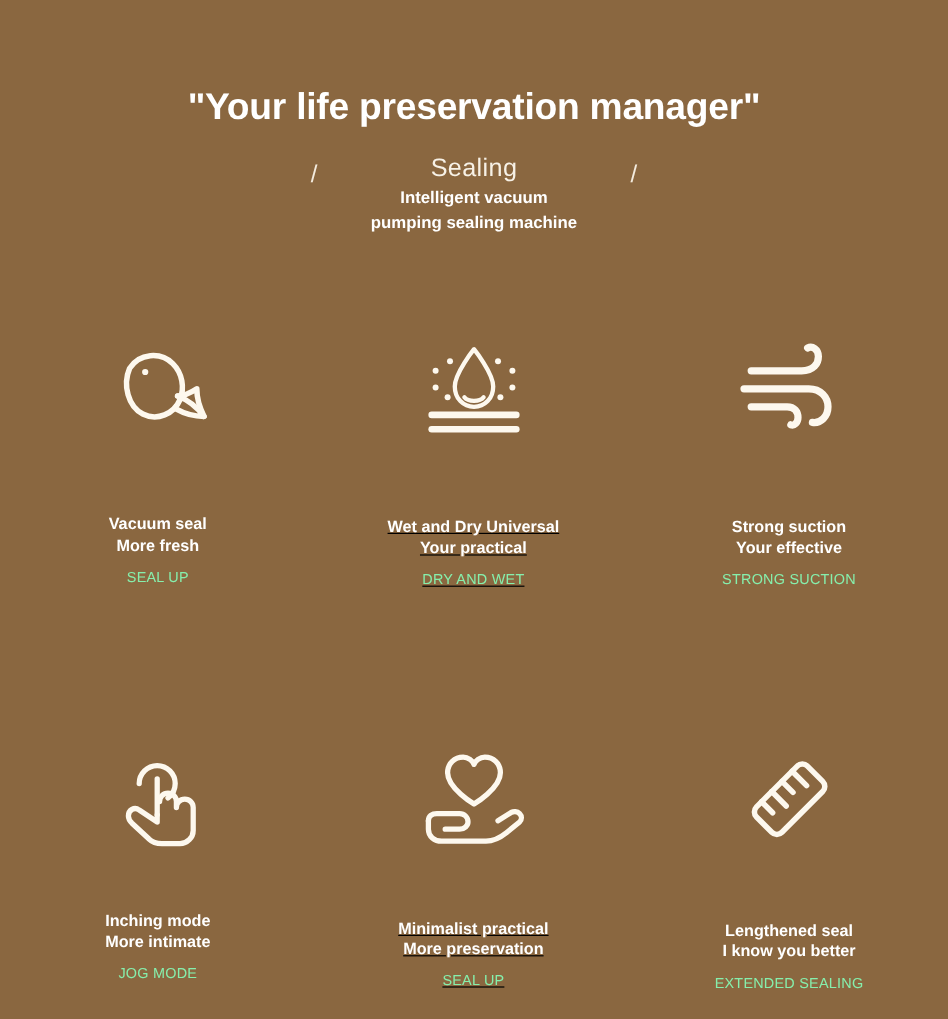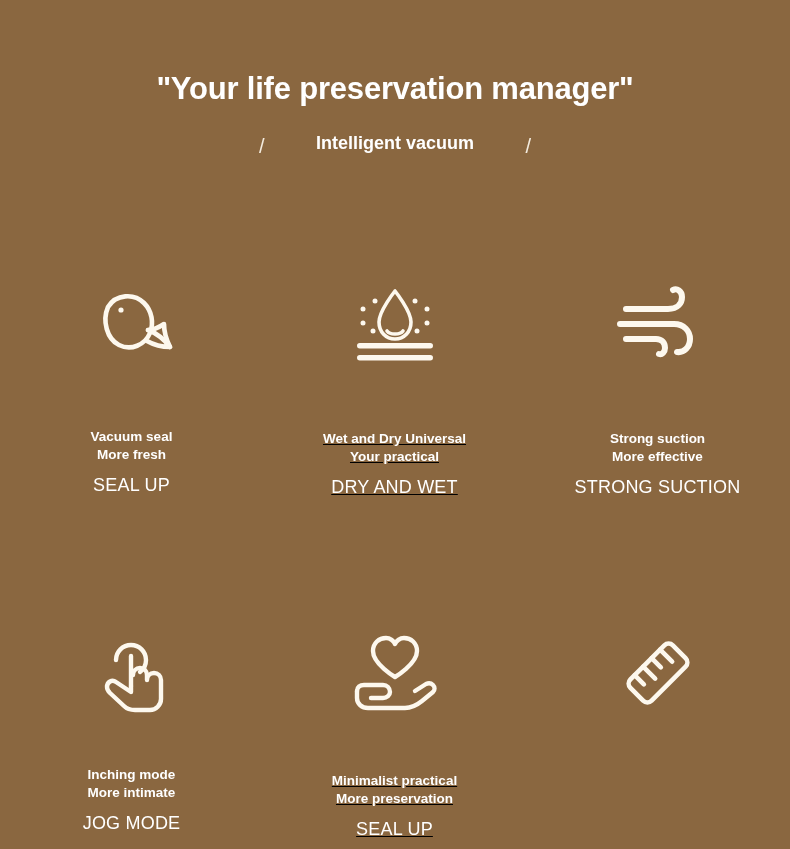--- a/index.html
+++ b/index.html
@@ -41,21 +41,21 @@
     padding-top: 23px;
   }
   .subtitle-main {
     font-size: 21px;
     font-weight: normal;
     color: #f7f1e6;
     line-height: 1.15;
     letter-spacing: 0.3px;
   }
   .subtitle-sub {
-    font-size: 18px;
+    font-size: 14px;
     font-weight: bold;
     color: #ffffff;
     line-height: 1.35;
     margin-top: 2px;
   }
   .slash {
     position: absolute;
     top: 30px;
     font-size: 20px;
     color: #f4ecdf;
@@ -106,39 +106,41 @@
   .row-2 .feature.c3 .feature-text { margin-top: 51px; }
 
   .f-line {
     font-size: 13.5px;
     font-weight: bold;
     color: #ffffff;
     line-height: 1.33;
     white-space: nowrap;
   }
   .f-caption {
-    font-size: 18px;
+    font-size: 12px;
     font-weight: normal;
-    color: #ffffff;
+    color: #86efac;
     line-height: 1.3;
     margin-top: 10px;
     letter-spacing: 0.2px;
     white-space: nowrap;
   }
 </style>
 </head>
 <body>
 
 <div class="hero">
   <h1 class="hero-title">"Your life preservation manager"</h1>
 
   <div class="subtitle-block">
     <span class="slash slash-left">/</span>
     <span class="slash slash-right">/</span>
+    <div class="subtitle-main">Sealing</div>
     <div class="subtitle-sub">Intelligent vacuum</div>
+    <div class="subtitle-sub">pumping sealing machine</div>
   </div>
 </div>
 
 <div class="features">
 
   <div class="feature-row row-1">
 
     <div class="feature c1">
       <div class="feature-icon">
         <svg width="92" height="82" viewBox="0 0 92 82" fill="none" stroke="#fdf8ee" stroke-width="4.6" stroke-linecap="round" stroke-linejoin="round">
@@ -184,21 +186,21 @@
     <div class="feature c3">
       <div class="feature-icon">
         <svg width="92" height="82" viewBox="0 0 92 82" fill="none" stroke="#fdf8ee" stroke-width="6" stroke-linecap="round" stroke-linejoin="round">
           <path d="M14 28 H56 C66 28, 70 22, 70 16 C70 10, 65 7, 61 9"></path>
           <path d="M8 43 H62 C72 43, 78 50, 78 58 C78 66, 72 72, 65 71"></path>
           <path d="M14 58 H44 C50 58, 53 62, 53 67 C53 71, 50 74, 47 73"></path>
         </svg>
       </div>
       <div class="feature-text">
         <div class="f-line">Strong suction</div>
-        <div class="f-line">More effective</div>
+        <div class="f-line">Your effective</div>
         <div class="f-caption">STRONG SUCTION</div>
       </div>
     </div>
   </div>
 
   <div class="feature-row row-2">
 
     <div class="feature c1">
       <div class="feature-icon">
         <svg width="92" height="86" viewBox="0 0 92 86" fill="none" stroke="#fdf8ee" stroke-width="4.4" stroke-linecap="round" stroke-linejoin="round">
@@ -239,15 +241,20 @@
         <svg width="92" height="86" viewBox="0 0 92 86" fill="none" stroke="#fdf8ee" stroke-width="4.6" stroke-linecap="round" stroke-linejoin="round">
           <g transform="rotate(-45 46 43)">
             <rect x="16" y="28" width="60" height="30" rx="6"></rect>
             <path d="M28 28 V41"></path>
             <path d="M40 28 V45"></path>
             <path d="M52 28 V41"></path>
             <path d="M64 28 V45"></path>
           </g>
         </svg>
       </div>
+      <div class="feature-text">
+        <div class="f-line">Lengthened seal</div>
+        <div class="f-line">I know you better</div>
+        <div class="f-caption">EXTENDED SEALING</div>
+      </div>
     </div>
   </div>
 </div>
 
 </body></html>

